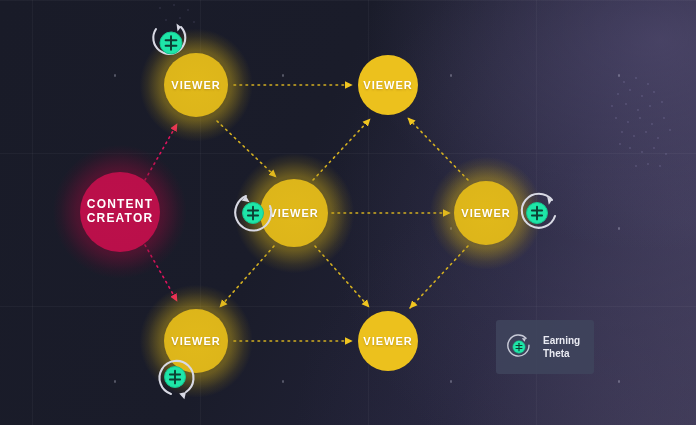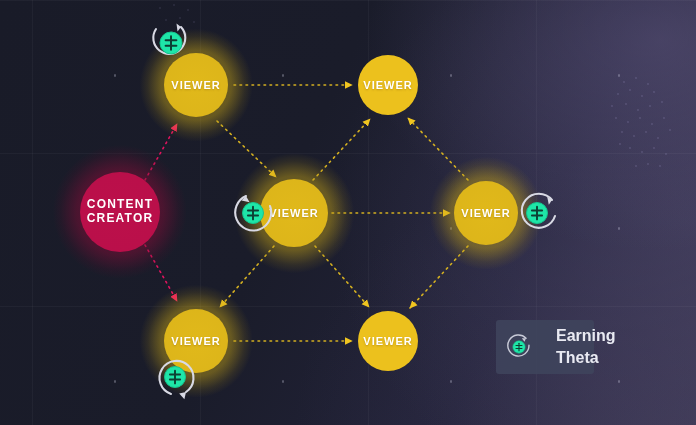--- a/index.html
+++ b/index.html
@@ -115,23 +115,23 @@
     width:98px; height:54px;
     background:rgba(63,68,92,0.88);
     border-radius:3px;
     display:flex; align-items:center;
     padding-left:6px;
     cursor:pointer;
   }
   #legend .legend-coin { width:34px; height:34px; flex:0 0 34px; }
   #legend .legend-coin svg { display:block; width:100%; height:100%; overflow:visible; }
   #legend .legend-text {
-    margin-left:20px;
+    margin-left:7px;
     color:#e9eaf2;
-    font-size:16px;
+    font-size:10px;
     font-weight:bold;
     line-height:1.35;
     white-space:pre-line;
   }
 </style>
 </head>
 <body>
 
 <div id="stage">
 

